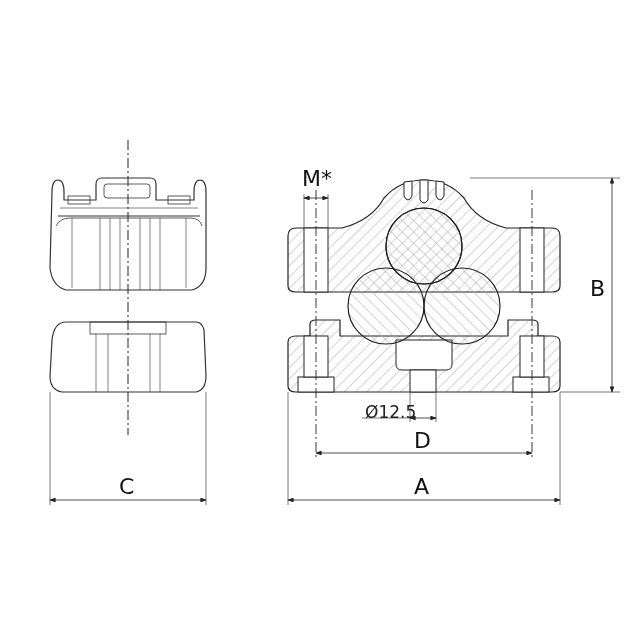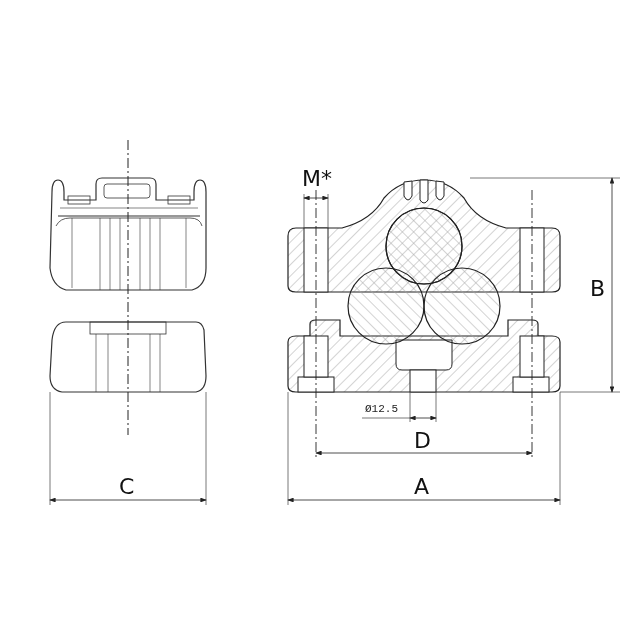--- a/index.html
+++ b/index.html
@@ -1,20 +1,20 @@
 <!DOCTYPE html>
 <html><head>
 <meta charset="utf-8">
 <style>
   html, body { margin: 0; padding: 0; background: #ffffff; }
   body { width: 640px; height: 640px; position: relative; overflow: hidden; font-family: "Liberation Sans", sans-serif; }
   svg { position: absolute; left: 0; top: 0; }
   .lbl { position: absolute; font-family: "DejaVu Sans", sans-serif; color: #111; line-height: 1; }
   .big { font-size: 22px; font-weight: normal; }
-  .small { font-size: 11px; color: #222; font-family: Liberation Mono, monospace; }
+  .small { font-size: 17px; color: #222; }
 </style>
 </head>
 <body>
 
 <svg width="640" height="640" viewBox="0 0 640 640" xmlns="http://www.w3.org/2000/svg">
   <defs>
     <pattern id="hatch" patternUnits="userSpaceOnUse" width="8" height="8" patternTransform="rotate(45)">
       <line x1="0" y1="0" x2="0" y2="8" stroke="#a8a8a8" stroke-width="1"></line>
     </pattern>
     <pattern id="hatch2" patternUnits="userSpaceOnUse" width="8" height="8" patternTransform="rotate(-45)">

